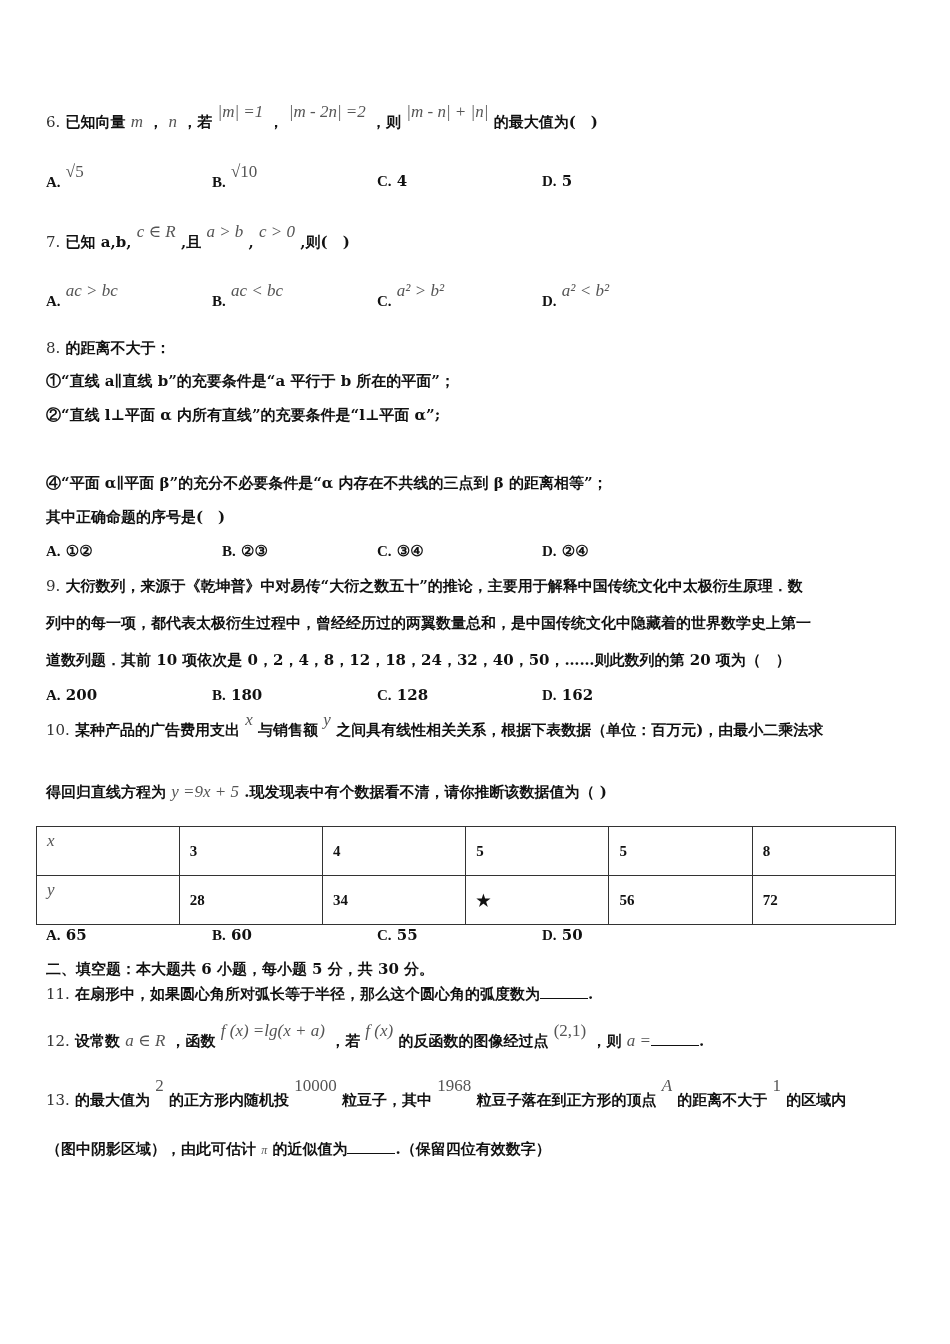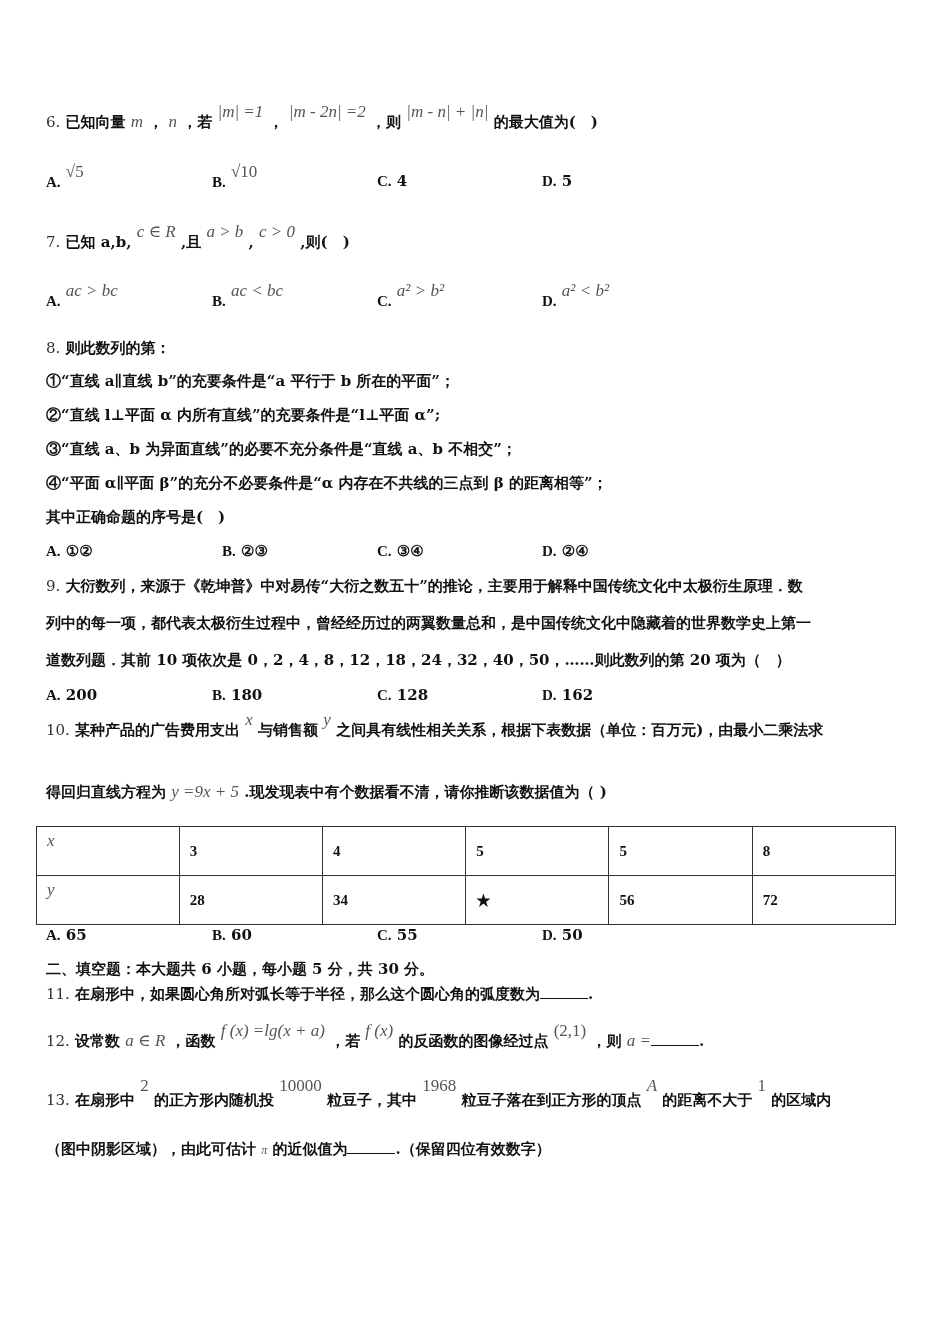--- a/index.html
+++ b/index.html
@@ -68,25 +68,24 @@
   </div>
   <div class="opts" style="top:291px;">
     <div class="opt" style="left:0;"><span class="lbl">A.</span> <span class="math up">ac &gt; bc</span></div>
     <div class="opt" style="left:166px;"><span class="lbl">B.</span> <span class="math up">ac &lt; bc</span></div>
     <div class="opt" style="left:331px;"><span class="lbl">C.</span> <span class="math up">a² &gt; b²</span></div>
     <div class="opt" style="left:496px;"><span class="lbl">D.</span> <span class="math up">a² &lt; b²</span></div>
   </div>
 
   <div class="line" style="top:339px;">
     <span class="qnum">8.</span>
-    <span>则此数列的第：</span>
+    <span>的距离不大于：</span>
   </div>
   <div class="line" style="top:406px;">②“直线 l⊥平面 α 内所有直线”的充要条件是“l⊥平面 α”;</div>
   <div class="line" style="top:372px;">①“直线 a∥直线 b”的充要条件是“a 平行于 b 所在的平面”；</div>
-  <div class="line" style="top:440px;">③“直线 a、b 为异面直线”的必要不充分条件是“直线 a、b 不相交”；</div>
   <div class="line" style="top:474px;">④“平面 α∥平面 β”的充分不必要条件是“α 内存在不共线的三点到 β 的距离相等”；</div>
   <div class="line" style="top:508px;">其中正确命题的序号是(　)</div>
   <div class="opts" style="top:542px;">
     <div class="opt" style="left:0;"><span class="lbl">A.</span> <span>①②</span></div>
     <div class="opt" style="left:176px;"><span class="lbl">B.</span> <span>②③</span></div>
     <div class="opt" style="left:331px;"><span class="lbl">C.</span> <span>③④</span></div>
     <div class="opt" style="left:496px;"><span class="lbl">D.</span> <span>②④</span></div>
   </div>
 
   <div class="line" style="top:577px;">
@@ -160,21 +159,21 @@
     <span>，若</span>
     <span class="math up">f (x)</span>
     <span>的反函数的图像经过点</span>
     <span class="math roman up">(2,1)</span>
     <span>，则</span>
     <span class="math">a =</span><span class="blank"></span><span>.</span>
   </div>
 
   <div class="line" style="top:1090px;">
     <span class="qnum">13.</span>
-    <span>在扇形中</span>
+    <span>的最大值为</span>
     <span class="math roman sup">2</span>
     <span>的正方形内随机投</span>
     <span class="math roman sup">10000</span>
     <span>粒豆子，其中</span>
     <span class="math roman sup">1968</span>
     <span>粒豆子落在到正方形的顶点</span>
     <span class="math sup">A</span>
     <span>的距离不大于</span>
     <span class="math roman sup">1</span>
     <span>的区域内</span>

